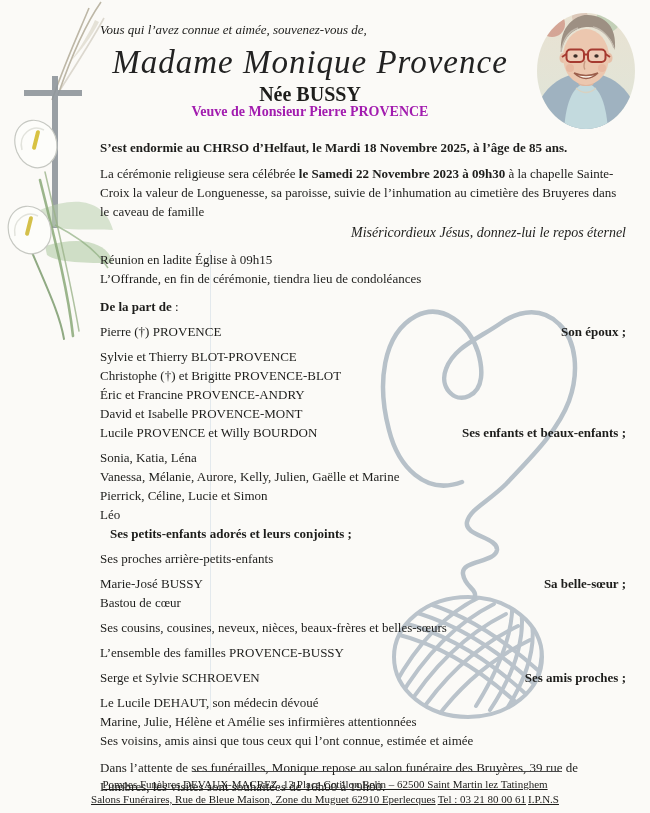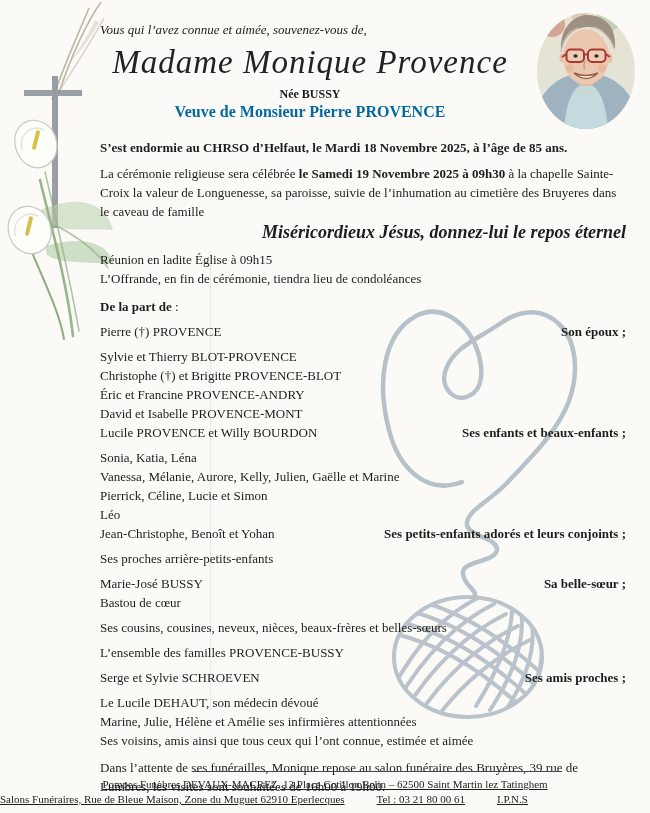--- a/index.html
+++ b/index.html
@@ -12,35 +12,35 @@
   .art-yarn{position:absolute;left:370px;top:290px;z-index:0;}
   .portrait{position:absolute;left:536px;top:12px;width:100px;height:118px;z-index:2;}
   .scan-line{position:absolute;left:210px;top:250px;width:1px;height:460px;background:rgba(165,190,212,.28);z-index:0;}
   .content{position:absolute;left:100px;right:24px;top:16px;z-index:1;font-size:13px;line-height:19px;}
   .intro{font-style:italic;font-size:13px;margin:4px 0 0 0;}
   .header-center{margin-right:106px;text-align:center;}
   .main-title{
     font-family:Liberation Serif, serif;font-style:italic;font-weight:500;
     font-size:33px;line-height:42px;letter-spacing:1px;margin-top:2px;color:#222;
   }
-  .nee{font-weight:bold;font-size:12px;line-height:18px;margin-top:2px;}
-  .veuve{font-weight:bold;font-size:16px;line-height:18px;color:#0369a1;}
+  .nee{font-weight:bold;font-size:20px;line-height:18px;margin-top:2px;}
+  .veuve{font-weight:bold;font-size:14px;line-height:18px;color:#a21caf;}
   .para{margin-top:7px;}
   .death{margin-top:17px;font-weight:bold;}
-  .prayer{margin-top:2px;text-align:right;font-style:italic;font-weight:bold;font-size:18px;}
+  .prayer{margin-top:2px;text-align:right;font-style:italic;font-weight:normal;font-size:14px;}
   .meeting-block{margin-top:8px;}
   .from-line{margin-top:9px;}
   .from-line b{font-weight:bold;}
   .fam-group{margin-top:6px;}
   .fam-row{display:flex;justify-content:space-between;align-items:baseline;text-align:center;}
   .fam-label{font-weight:bold;white-space:nowrap;padding-left:10px;}
   .closing{margin-top:8px;}
   .footer-rule{position:absolute;left:192px;top:771px;width:370px;height:0;border-top:1.6px solid #4a4a4a;z-index:1;}
   .footer{position:absolute;left:0;right:0;top:777px;text-align:center;font-size:11px;line-height:15px;z-index:1;color:#1d1d1b;text-decoration:underline;}
-  .footer-l2{display:flex;gap:32px;}
+  .footer-l2{display:flex;justify-content:center;gap:2px;}
 </style>
 </head>
 <body>
 
 <div class="page">
 
   <svg class="art-left" width="120" height="345" viewBox="0 0 120 345">
     <g stroke="#b3ac99" stroke-width="1.6" fill="none" opacity="0.85">
       <path d="M58,95 C70,60 85,25 101,2"></path>
       <path d="M52,100 C68,55 80,30 89,8"></path>
@@ -162,21 +162,21 @@
     <div class="intro">Vous qui l’avez connue et aimée, souvenez-vous de,</div>
 
     <div class="header-center">
       <div class="main-title">Madame Monique Provence</div>
       <div class="nee">Née BUSSY</div>
       <div class="veuve">Veuve de Monsieur Pierre PROVENCE</div>
     </div>
 
     <div class="death para">S’est endormie au CHRSO d’Helfaut, le Mardi 18 Novembre 2025, à l’âge de 85 ans.</div>
 
-    <div class="para"><span>La cérémonie religieuse sera célébrée </span><b>le Samedi 19 Novembre 2025 à 09h30</b><span> à la chapelle Sainte-Croix la valeur de Longuenesse, sa paroisse, suivie de l’inhumation au cimetière des Bruyeres dans le caveau de famille</span></div>
+    <div class="para"><span>La cérémonie religieuse sera célébrée </span><b>le Samedi 22 Novembre 2023 à 09h30</b><span> à la chapelle Sainte-Croix la valeur de Longuenesse, sa paroisse, suivie de l’inhumation au cimetière des Bruyeres dans le caveau de famille</span></div>
 
     <div class="prayer">Miséricordieux Jésus, donnez-lui le repos éternel</div>
 
     <div class="meeting-block">
       <div>Réunion en ladite Église à 09h15</div>
       <div>L’Offrande, en fin de cérémonie, tiendra lieu de condoléances</div>
     </div>
 
     <div class="from-line"><b>De la part de</b><span> :</span></div>
 
@@ -197,21 +197,20 @@
           <span class="fam-label">Ses enfants et beaux-enfants ;</span>
         </div>
     </div>
 
     <div class="fam-group">
       <div>Sonia, Katia, Léna</div>
       <div>Vanessa, Mélanie, Aurore, Kelly, Julien, Gaëlle et Marine</div>
       <div>Pierrick, Céline, Lucie et Simon</div>
       <div>Léo</div>
       <div class="fam-row">
-          <span>Jean-Christophe, Benoît et Yohan</span>
           <span class="fam-label">Ses petits-enfants adorés et leurs conjoints ;</span>
         </div>
     </div>
 
     <div class="fam-group">
       <div>Ses proches arrière-petits-enfants</div>
     </div>
 
     <div class="fam-group">
       <div class="fam-row">

